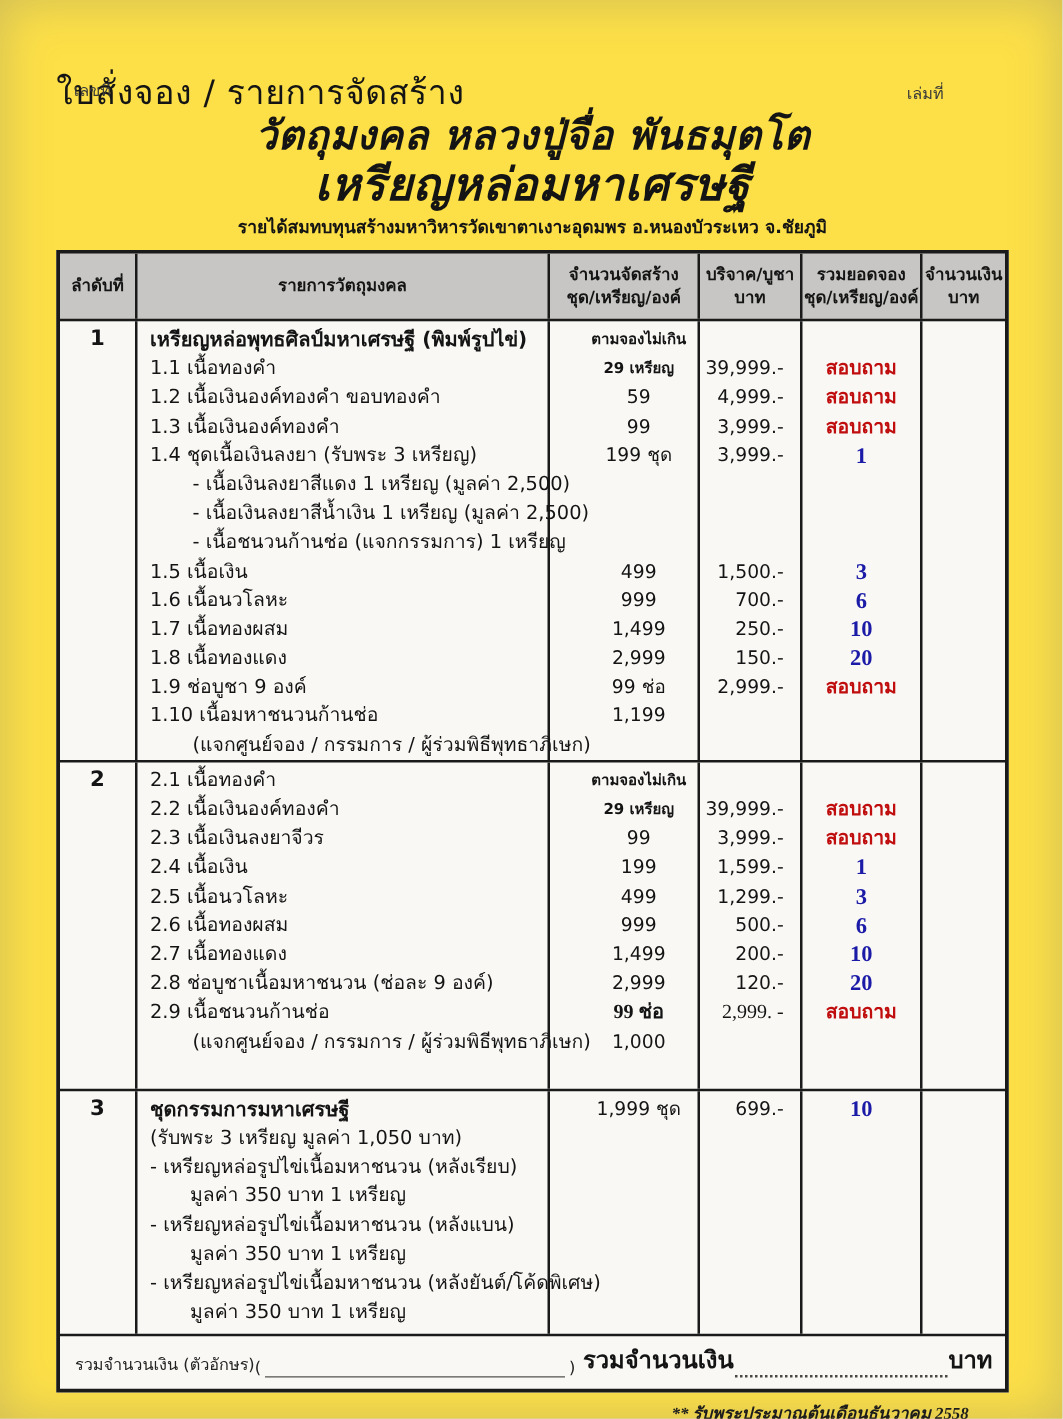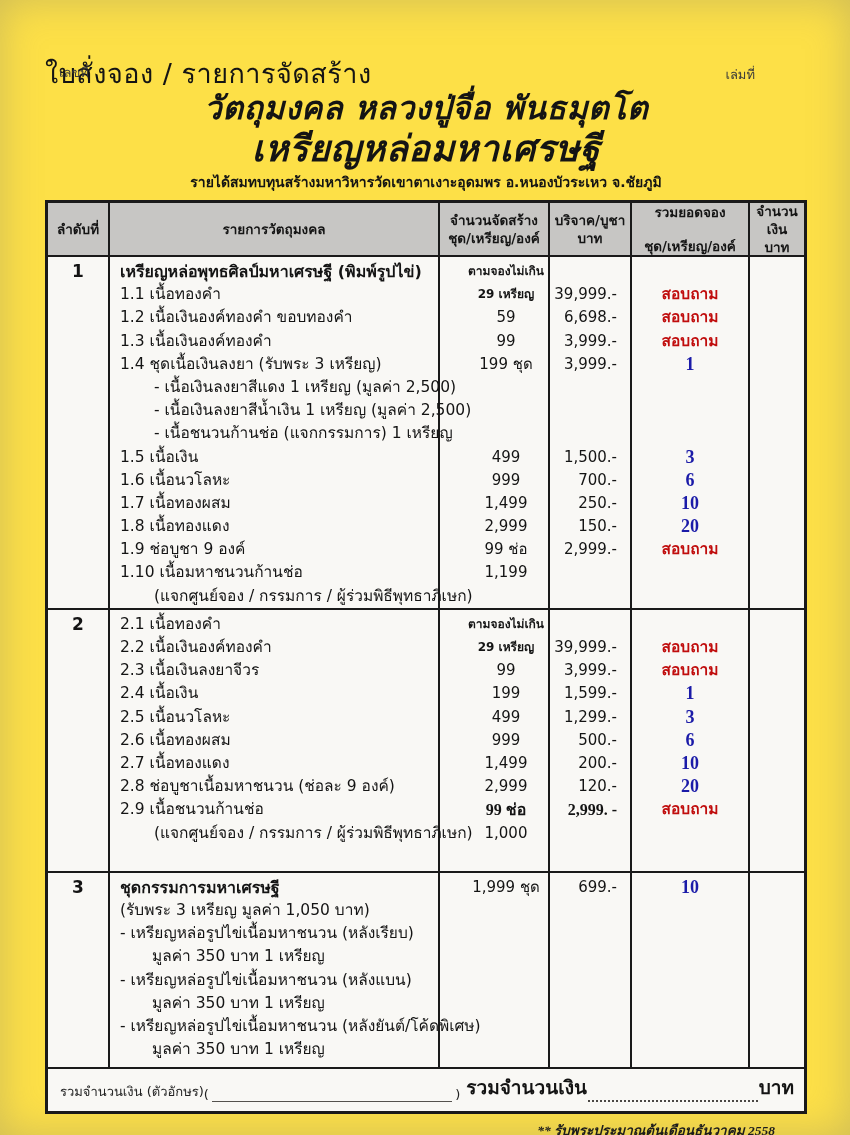--- a/index.html
+++ b/index.html
@@ -26,39 +26,39 @@
   .title{display:block; text-align:left; font-size:27px; font-weight:normal; letter-spacing:.5px;margin-top:28px;}
   .mtitle1{text-align:center; font-size:32px; font-weight:bold; font-style:italic; line-height:40px; letter-spacing:.5px;}
   .mtitle2{text-align:center; font-size:36px; font-weight:bold; font-style:italic; line-height:42px; letter-spacing:.5px;}
   .subtitle{text-align:center; font-size:14px; font-weight:bold; line-height:24px; margin-bottom:6px;}
   
   .table{border:3px solid var(--bd); width:762px; background:#f9f8f5;}
   .thead{display:flex; background:var(--hbg); border-bottom:2px solid var(--bd); height:54px;}
   .hc{display:flex; flex-direction:column; justify-content:center; align-items:center;
       border-right:2px solid var(--bd); font-weight:bold; font-size:13.5px; line-height:18px; text-align:center;}
   .hc:last-child{border-right:none;}
-  .c1{width:62px;} .c2{width:330px;} .c3{width:110px;} .c4{width:82px;} .c5{width:118px;justify-content:space-between;} .c6{width:78px; flex:1;}
+  .c1{width:62px;} .c2{width:330px;} .c3{width:120px;} .c4{width:82px;} .c5{width:96px;} .c6{width:78px; flex:1;}
   .trow{display:flex; border-bottom:2px solid var(--bd);}
   .trow:last-of-type{border-bottom:none;}
   .bc{border-right:2px solid var(--bd); padding-top:3px;}
   .bc.last{border-right:none;}
   [data-name="table-body"] .trow:nth-child(1){min-height:351px;}
   [data-name="table-body"] .trow:nth-child(2){min-height:263px;}
   [data-name="table-body"] .trow:nth-child(3){min-height:194px;}
   .secno{text-align:center; font-weight:bold; font-size:17px; line-height:var(--lh);}
   .ln{height:var(--lh); line-height:var(--lh); font-size:15.5px; white-space:nowrap; overflow:visible;}
   .item{padding-left:10px; text-align:left;}
   .item.head{font-weight:bold; font-size:16px;}
   .item.sub{padding-left:44px;}
   .item.i2{padding-left:42px;}
   .qty{text-align:center; font-size:15px;margin-left:24px;}
   .qty.small{font-size:12px; font-weight:bold; line-height:var(--lh);}
   .qty.serif{font-family:"Liberation Serif","DejaVu Serif",serif; font-weight:bold; font-size:16px;}
   .price{text-align:right; padding-right:13px; font-size:15px;}
-  .price.serif{font-family:"Liberation Serif","DejaVu Serif",serif; font-weight:bold; font-size:16px;}
+  .price.serif{font-family:"Liberation Serif","DejaVu Serif",serif; font-weight:normal; font-size:16px;}
   .booking{text-align:center; font-weight:bold; font-size:15.5px;}
   .booking.red{color:var(--red);}
   .booking.blue{color:var(--blue); font-family:"Liberation Serif","DejaVu Serif",serif; font-size:18px;}
   
   .tfoot{border-top:2px solid var(--bd); height:44px; display:flex; align-items:flex-end;
          padding:0 10px 9px 12px; white-space:nowrap;}
   .f-small{font-size:13px; color:#222;}
   .f-line1{display:inline-block; width:252px; border-bottom:1.5px solid #55524e; height:13px; margin:0 3px;}
   .f-big{font-size:19px; font-weight:bold; margin-left:6px;}
   .f-line2{display:inline-block; width:178px; border-bottom:2px dotted #4a4744; height:13px; margin:0 1px;}
@@ -142,21 +142,21 @@
             <div class="ln qty " data-name="qty-line">999</div>
             <div class="ln qty " data-name="qty-line">1,499</div>
             <div class="ln qty " data-name="qty-line">2,999</div>
             <div class="ln qty " data-name="qty-line">99 ช่อ</div>
             <div class="ln qty " data-name="qty-line">1,199</div>
             <div class="ln qty " data-name="qty-line"></div>
           </div>
           <div class="bc c4" data-name="price-cell">
             <div class="ln price " data-name="price-line"></div>
             <div class="ln price " data-name="price-line">39,999.-</div>
-            <div class="ln price " data-name="price-line">6,698.-</div>
+            <div class="ln price " data-name="price-line">4,999.-</div>
             <div class="ln price " data-name="price-line">3,999.-</div>
             <div class="ln price " data-name="price-line">3,999.-</div>
             <div class="ln price " data-name="price-line"></div>
             <div class="ln price " data-name="price-line"></div>
             <div class="ln price " data-name="price-line"></div>
             <div class="ln price " data-name="price-line">1,500.-</div>
             <div class="ln price " data-name="price-line">700.-</div>
             <div class="ln price " data-name="price-line">250.-</div>
             <div class="ln price " data-name="price-line">150.-</div>
             <div class="ln price " data-name="price-line">2,999.-</div>

